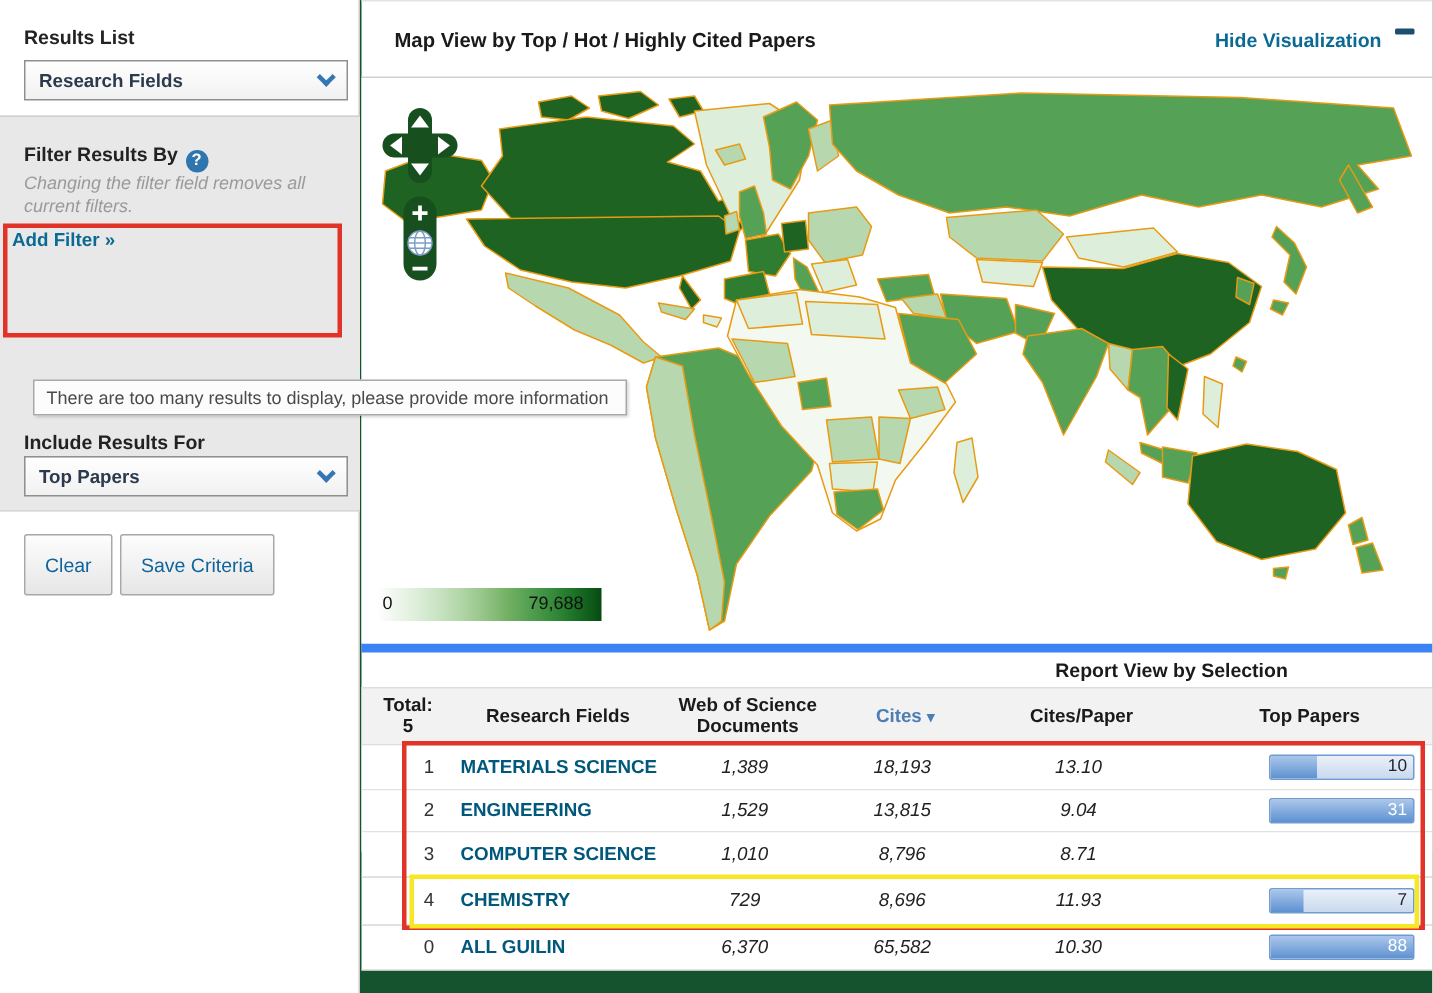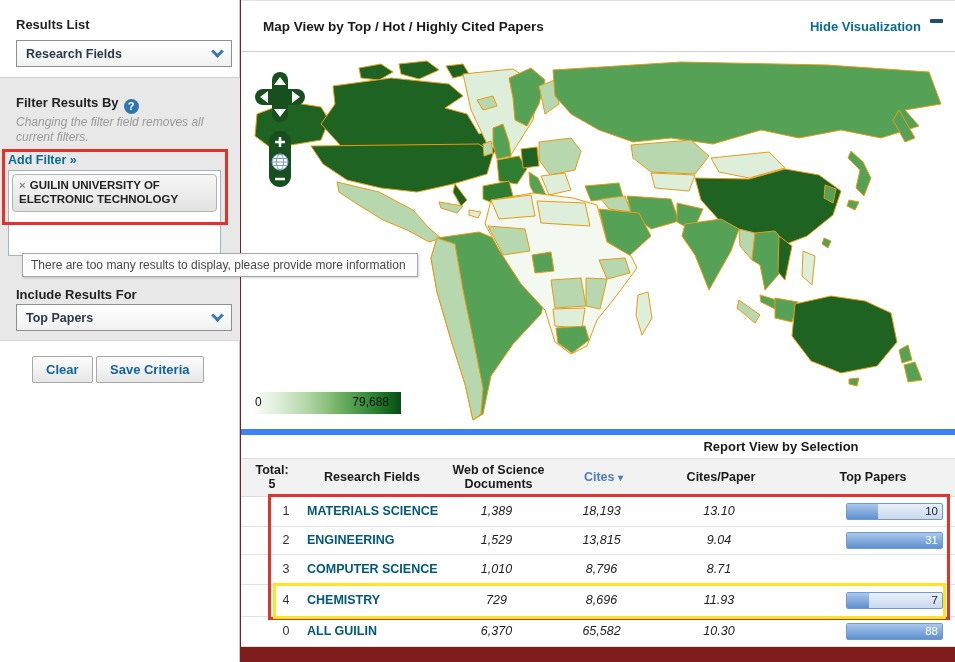--- a/index.html
+++ b/index.html
@@ -3,38 +3,38 @@
 <meta charset="utf-8">
 <style>
   :root{
     --m-dark:#1e6322; --m-md:#2e7d31; --m-m:#55a156; --m-l:#b7d8af; --m-xl:#ddeeda; --m-p:#f3f8f0;
     --m-border:#e89b12;
     --link:#0a6a93; --fieldlink:#00587c; --btntext:#11639b;
   }
   *{box-sizing:border-box;}
   html,body{margin:0;padding:0;}
   body{font-family:"Liberation Sans",sans-serif;background:#fff;}
-  .stage{position:relative;width:955px;height:662px;overflow:hidden;background:#7f1d1d;}
+  .stage{position:relative;width:955px;height:662px;overflow:hidden;background:#14532d;}
 
   
   .sidebar{position:absolute;left:0;top:0;width:240px;height:662px;background:#fff;border-right:1px solid #c9c9c9;}
   .side-h{position:absolute;left:16px;font-size:13px;font-weight:bold;color:#222;}
   .dropdown{position:absolute;left:16px;width:216px;height:27px;border:1px solid #8f8f8f;background:linear-gradient(#ffffff,#f1f1f1);display:flex;align-items:center;justify-content:space-between;padding:0 9px;cursor:pointer;}
   .dropdown .dd-label{font-size:12.5px;font-weight:bold;color:#2b3a4d;}
   .chev{width:9px;height:9px;border-right:3px solid #3577b5;border-bottom:3px solid #3577b5;transform:rotate(45deg);margin-top:-5px;}
   .graybox{position:absolute;left:0;top:77px;width:240px;height:264px;background:#e8e8e8;border-top:1px solid #cfcfcf;border-bottom:1px solid #d6d6d6;}
   .qicon{display:inline-flex;align-items:center;justify-content:center;width:15px;height:15px;border-radius:50%;background:#2f76ae;color:#fff;font-size:11px;font-weight:bold;margin-left:5px;vertical-align:-3px;}
   .filter-note{position:absolute;left:16px;top:115px;width:208px;font-size:12px;font-style:italic;font-weight:normal;color:#9a9a9a;line-height:1.25;}
   .red-box-side{position:absolute;left:2px;top:149px;width:226px;height:76px;border:3px solid #e13327;pointer-events:none;z-index:6;}
   .add-filter{position:absolute;left:8px;top:153px;font-size:12.5px;font-weight:bold;color:var(--link);text-decoration:none;z-index:3;}
   .filter-box{position:absolute;left:8px;top:170px;width:213px;height:86px;background:#fff;border:1px solid #9cb6cc;z-index:2;}
   .chip{margin:3px;border:1px solid #b3b3b3;border-radius:4px;background:linear-gradient(#f7f7f7,#e2e2e2);padding:4px 6px 5px 6px;font-size:11.5px;font-weight:bold;color:#222;line-height:1.18;}
   .chip .x{color:#8a8a8a;font-weight:bold;margin-right:4px;cursor:pointer;}
   .tooltip{position:absolute;left:22px;top:253px;width:396px;height:24px;background:#fcfcfc;border:1px solid #a8a8a8;box-shadow:1px 1px 2px rgba(0,0,0,.18);font-size:12px;color:#4a4a4a;line-height:22px;padding:0 8px;z-index:9;white-space:nowrap;}
-  .btn{position:absolute;top:356px;height:27px;border:1px solid #a8a8a8;border-radius:2px;background:linear-gradient(#fdfdfd,#e6e6e6);font-family:"Liberation Sans",sans-serif;font-size:13px;font-weight:bold;color:var(--btntext);padding:0 13px;cursor:pointer;margin-left:16px;}
+  .btn{position:absolute;top:356px;height:41px;border:1px solid #a8a8a8;border-radius:2px;background:linear-gradient(#fdfdfd,#e6e6e6);font-family:"Liberation Sans",sans-serif;font-size:13px;font-weight:normal;color:var(--btntext);padding:0 13px;cursor:pointer;}
 
   
   .main{position:absolute;left:241px;top:0;width:714px;height:568px;background:#fff;}
   .map-header{height:52px;border-top:1px solid #e3e3e3;border-bottom:1px solid #d0d0d0;display:flex;align-items:center;justify-content:space-between;padding:0 12px 0 22px;}
   .map-title{font-size:13.5px;font-weight:bold;color:#1a1a1a;}
   .hide-link{font-size:13px;font-weight:bold;color:var(--link);text-decoration:none;display:flex;align-items:flex-start;cursor:pointer;}
   .minus-glyph{display:inline-block;width:13px;height:4px;background:#1c4e70;border-radius:1px;margin-left:9px;}
   .map-region{position:relative;width:714px;height:377px;background:#fff;overflow:hidden;}
   .map-region svg{position:absolute;left:0;top:0;}
   .cc path{stroke:var(--m-border);stroke-width:1;stroke-linejoin:round;}
@@ -83,23 +83,20 @@
 
     <div class="graybox"></div>
 
     <div class="side-h" style="top:95px;z-index:2;">
       <span>Filter Results By</span><span class="qicon">?</span>
     </div>
     <div class="filter-note">Changing the filter field removes all current filters.</div>
 
     <div class="red-box-side"></div>
     <a class="add-filter">Add Filter »</a>
-    <div class="filter-box">
-      <div class="chip"><span class="x">×</span><span>GUILIN UNIVERSITY OF ELECTRONIC TECHNOLOGY</span></div>
-    </div>
 
     <div class="side-h" style="top:287px;z-index:2;">Include Results For</div>
     <div class="dropdown" style="top:304px;z-index:2;">
       <span class="dd-label">Top Papers</span>
       <span class="chev"></span>
     </div>
 
     <button class="btn" style="left:16px;">Clear</button>
     <button class="btn" style="left:80px;">Save Criteria</button>
   </div>

